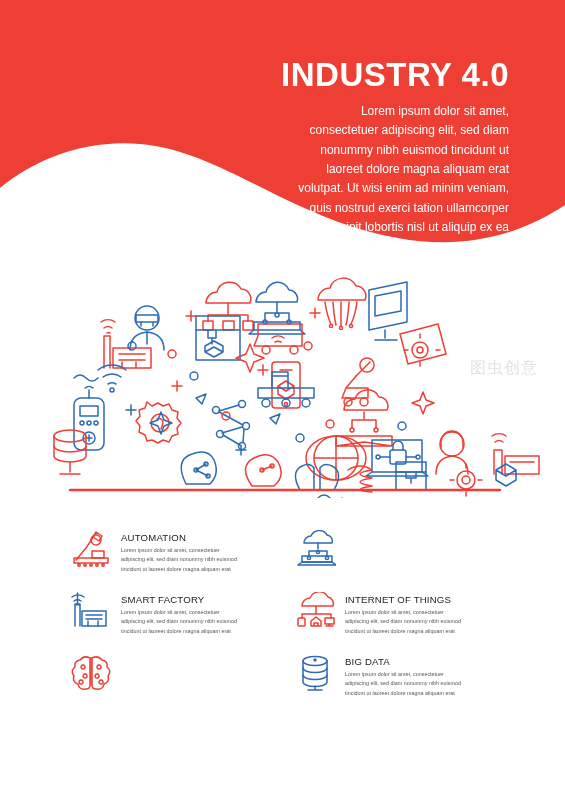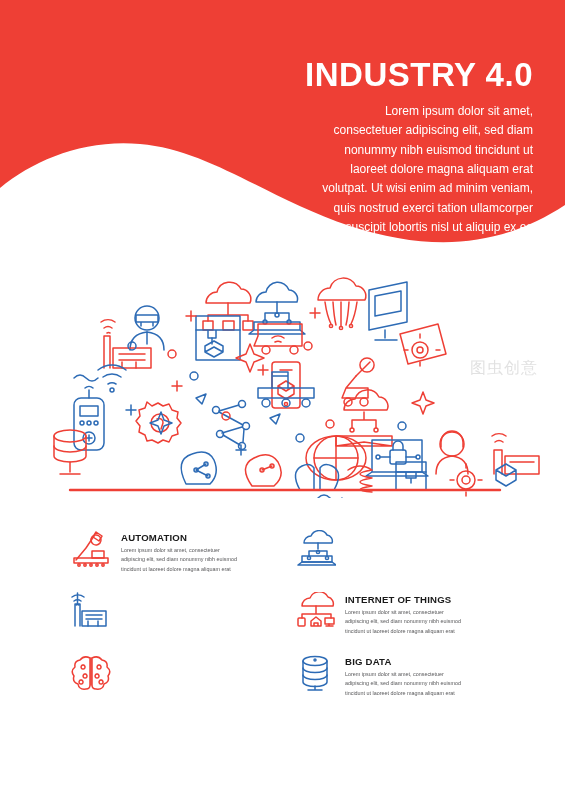--- a/index.html
+++ b/index.html
@@ -8,21 +8,21 @@
     background:#ffffff;
     font-family:"Liberation Sans", sans-serif;
     overflow:hidden;
     position:relative;
   }
 
   
   .header-wrap { position:absolute; top:0; left:0; width:565px; height:250px; }
   .header-svg { position:absolute; top:0; left:0; }
 
-  .header-text { position:absolute; top:58px; left:0; width:565px; padding-right:32px; text-align:right; }
+  .header-text { position:absolute; top:58px; left:0; width:565px; padding-right:56px; text-align:right; }
   .poster-title {
     color:#ffffff; font-size:33px; font-weight:bold;
     letter-spacing:0.5px; line-height:1.05;
   }
   .poster-sub {
     color:#ffffff; font-size:12px; line-height:1.62;
     margin-top:9px; max-width:215px; margin-left:auto; text-align:right;
   }
 
   
@@ -37,21 +37,21 @@
     grid-template-columns:1fr 1fr;
     grid-auto-rows:62px;
     column-gap:20px;
     row-gap:0px;
   }
   .feature { display:flex; align-items:flex-start; gap:9px; }
   .feature-icon { width:42px; height:40px; flex:0 0 42px; padding-top:2px; }
   .feature-icon svg { display:block; }
   .feature-body { padding-top:4px; flex:1; min-width:0; }
   .feature-title {
-    font-size:9.6px; font-weight:bold; color:#1a1a1a;
+    font-size:9.6px; font-weight:normal; color:#1a1a1a;
     letter-spacing:0.2px; text-transform:uppercase;
     margin-bottom:3px; white-space:nowrap;
   }
   .feature-desc { font-size:5.4px; line-height:1.72; color:#58585a; }
   .feature-desc div { white-space:nowrap; }
 
   
   .watermark {
     position:absolute; top:358px; left:470px;
     font-size:16px; color:#c9c9c9; opacity:.55;
@@ -332,20 +332,28 @@
     <div class="feature-icon">
       <svg width="42" height="38" viewBox="0 0 42 38" fill="none" stroke="#2D6BB5" stroke-width="1.5" stroke-linecap="round" stroke-linejoin="round">
         <path d="M5,34 v-22 h5 v22"></path>
         <path d="M12,34 v-15 h24 v15z"></path>
         <path d="M16,23 h16 M16,27 h16"></path>
         <path d="M18,29 v5 M28,29 v5"></path>
         <path d="M2,5 a10,10 0 0 1 12,0 M4,9 a6,6 0 0 1 7,0 M6,13 a3,3 0 0 1 3,0"></path>
         <path d="M7.5,12 v-11"></path>
       </svg>
     </div>
+    <div class="feature-body">
+      <div class="feature-title">SMART FACTORY</div>
+      <div class="feature-desc">
+        <div>Lorem ipsum dolor sit amet, consectetuer</div>
+        <div>adipiscing elit, sed diam nonummy nibh euismod</div>
+        <div>tincidunt ut laoreet dolore magna aliquam erat</div>
+      </div>
+    </div>
   </div>
 
   <div class="feature">
     <div class="feature-icon">
       <svg width="42" height="38" viewBox="0 0 42 38" fill="none" stroke="#EE3F35" stroke-width="1.5" stroke-linecap="round" stroke-linejoin="round">
         <path d="M8,14 a8,8 0 0 1 8,-8 a10,10 0 0 1 18,-1 a7,7 0 0 1 5,9 z"></path>
         <path d="M22,14 v6 M8,26 v-4 h29 v4 M22,20 v2"></path>
         <rect x="4" y="26" width="7" height="8" rx="1"></rect>
         <path d="M17,34 v-5 l5,-4 l5,4 v5z M20,34 v-3 h4 v3"></path>
         <rect x="31" y="26" width="9" height="6"></rect>

